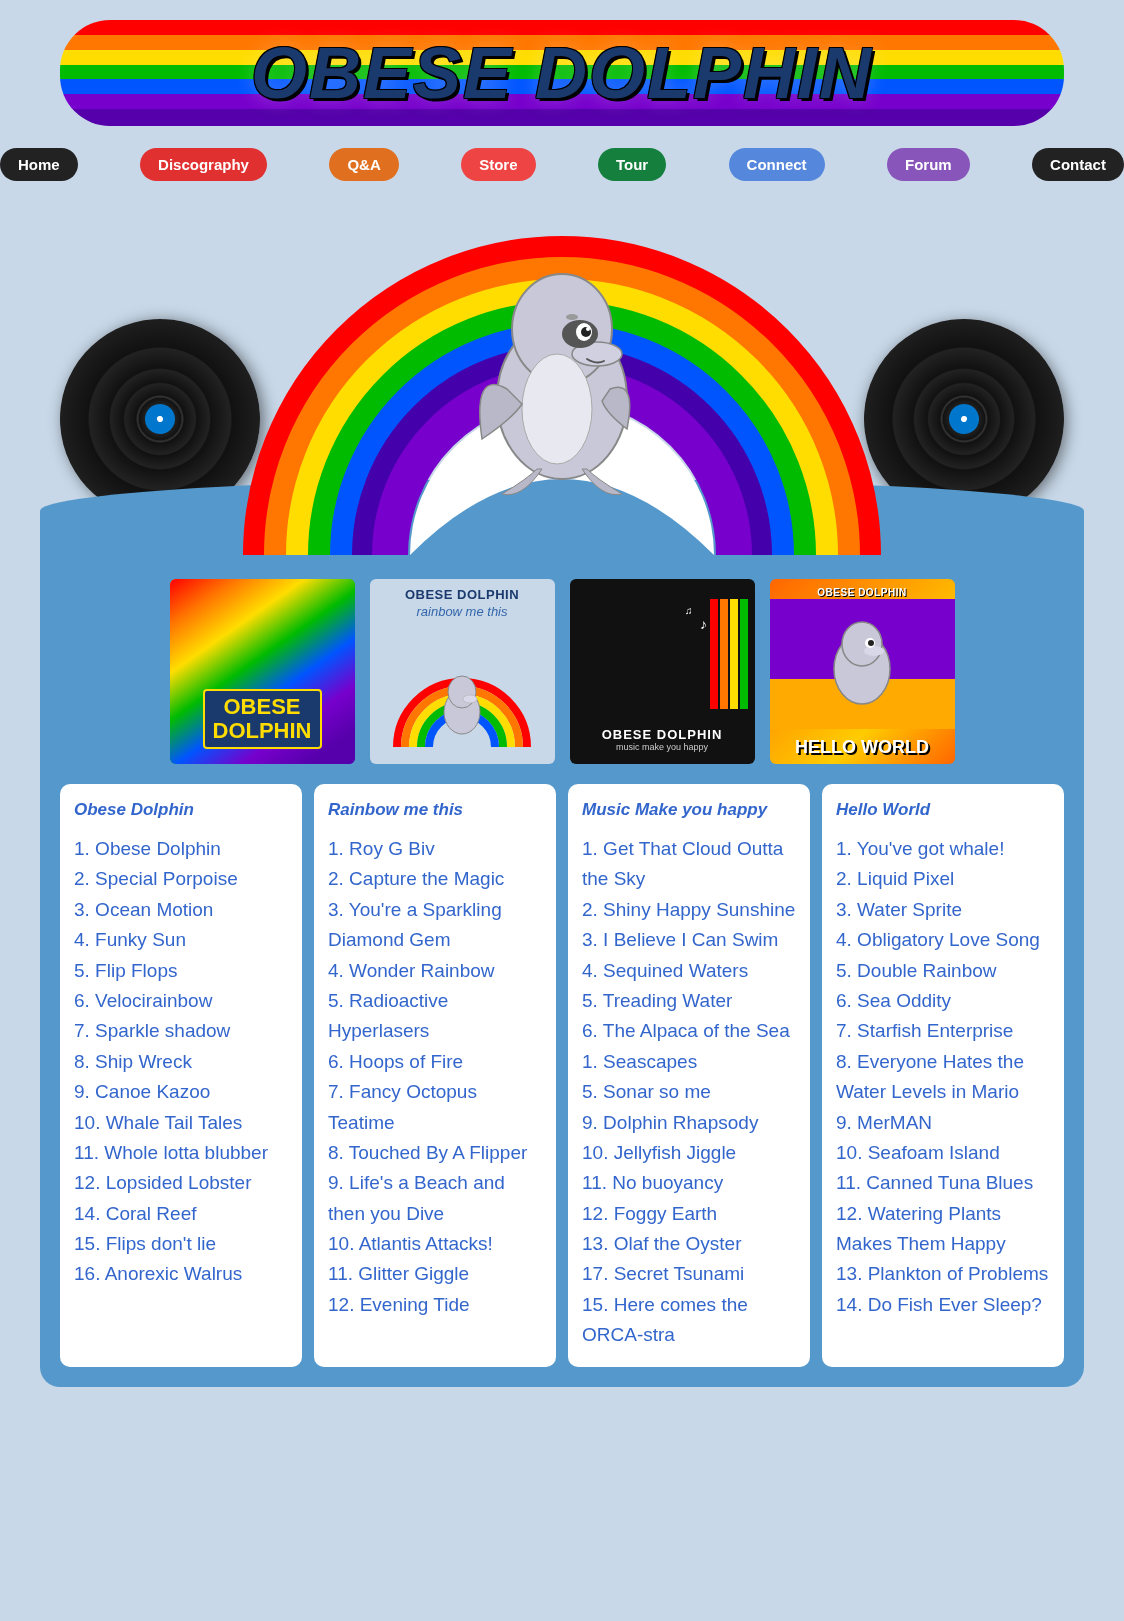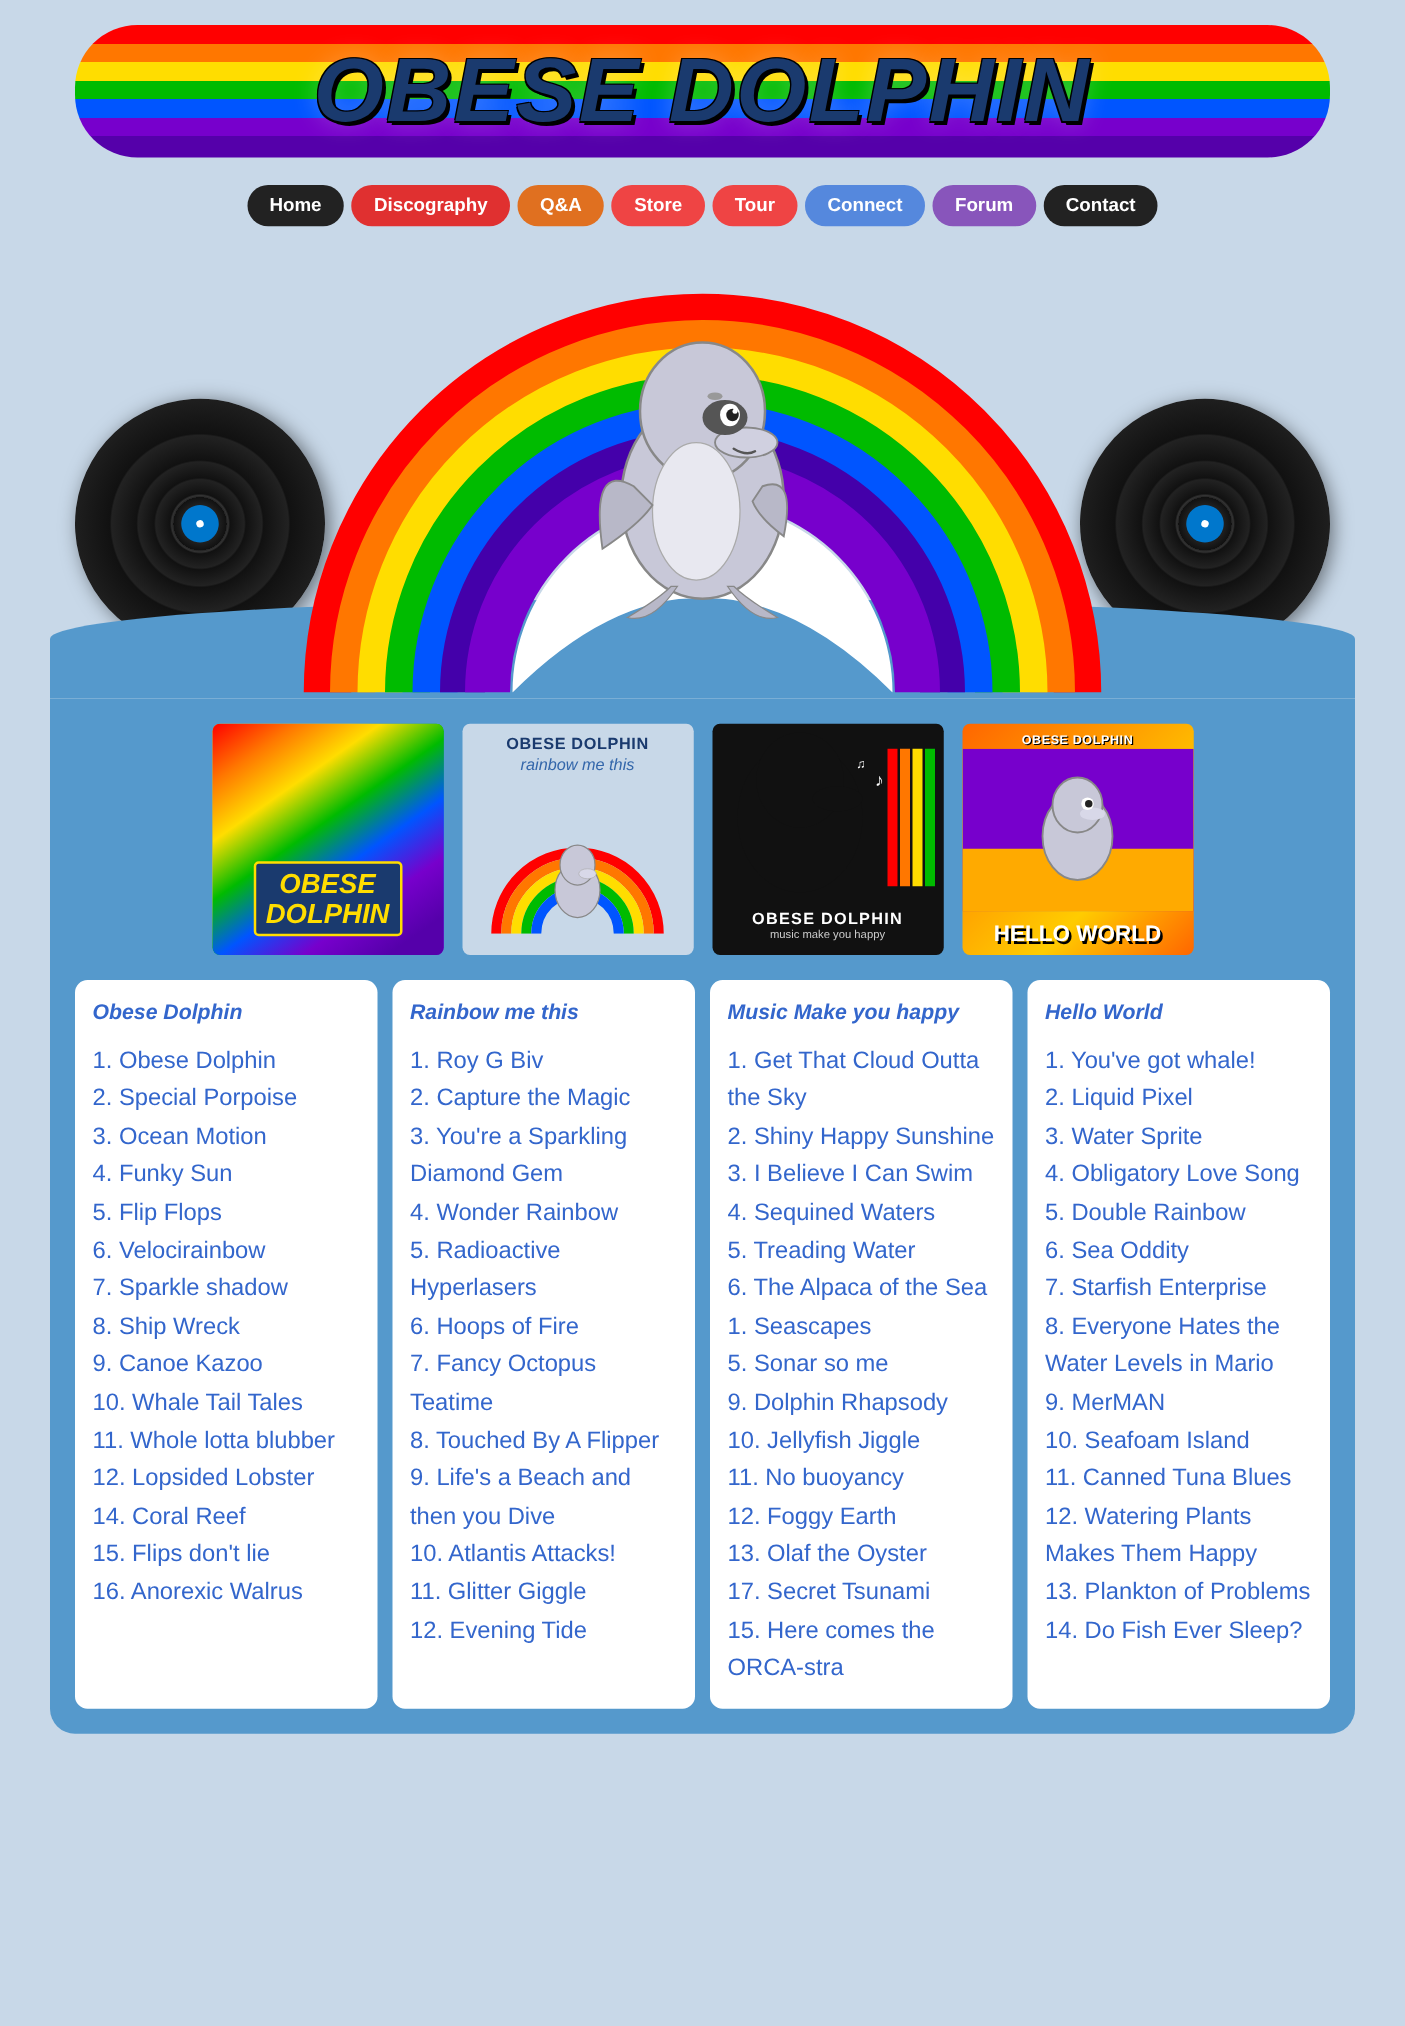--- a/index.html
+++ b/index.html
@@ -42,38 +42,38 @@
         0 0 20px rgba(255,255,255,0.3);
       letter-spacing: 2px;
       line-height: 1;
       padding: 5px 0;
       display: block;
     }
 
     
     .nav-bar {
       display: flex;
-      justify-content: center;
+      justify-content: space-between;
       gap: 6px;
       padding: 12px 0 8px;
     }
     .nav-item {
       padding: 8px 18px;
       border-radius: 20px;
       font-size: 15px;
       font-weight: bold;
       color: white;
       cursor: pointer;
       border: none;
     }
     .nav-home { background: #222; }
     .nav-discography { background: #e03030; }
     .nav-qa { background: #e07020; }
     .nav-store { background: #ef4444; }
-    .nav-tour { background: #ef4444; }
+    .nav-tour { background: #15803d; }
     .nav-connect { background: #5588dd; }
     .nav-forum { background: #8855bb; }
     .nav-contact { background: #222; }
 
     
     .hero-area {
       position: relative;
       height: 370px;
       overflow: hidden;
       margin: 0 40px;
@@ -135,21 +135,20 @@
       background: #1a3a6e;
       padding: 4px 8px;
       margin-bottom: 15px;
       border-radius: 4px;
       border: 2px solid #ffdd00;
     }
     .album-1-text span {
       color: #ffdd00;
       font-weight: 900;
       font-size: 20px;
-      font-style: italic;
       display: block;
       line-height: 1.1;
       text-align: center;
     }
 
     
     .album-2 {
       background: #c8d8e8;
       position: relative;
       display: flex;

